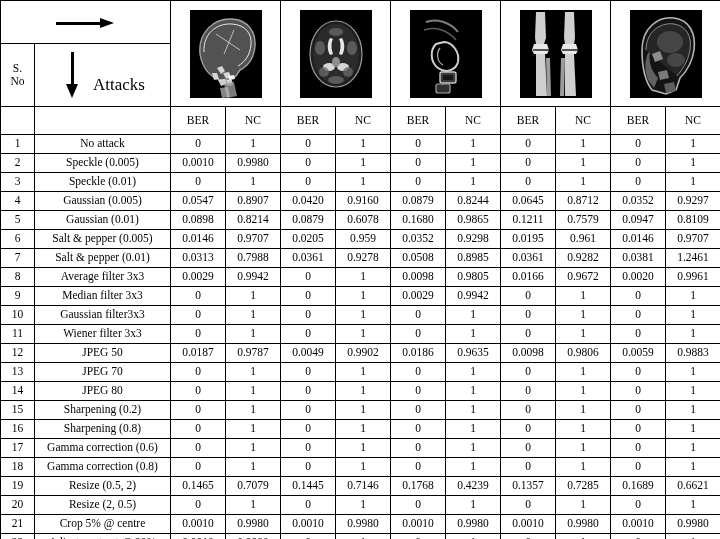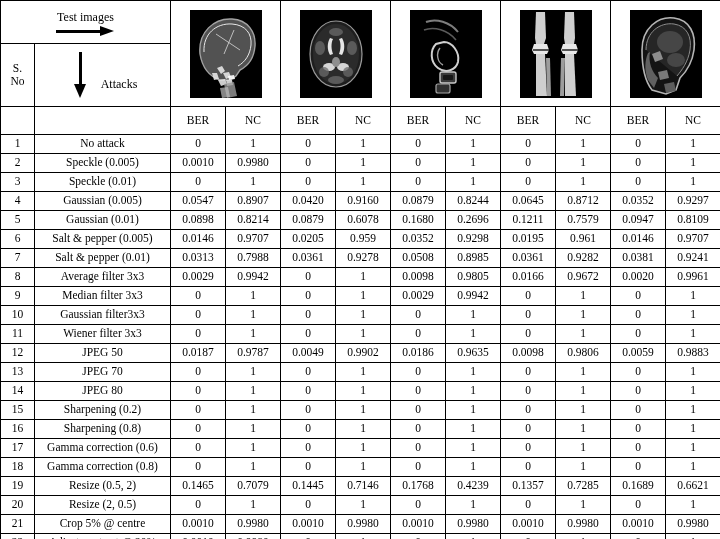--- a/index.html
+++ b/index.html
@@ -111,21 +111,21 @@
   }
   .arrow-down .head {
     position: absolute;
     left: 0px;
     top: 32px;
     width: 0; height: 0;
     border-left: 6.5px solid transparent;
     border-right: 6.5px solid transparent;
     border-top: 14px solid #000;
   }
-  .attacks-word { font-size: 12px; margin-top: 20px; }
+  .attacks-word { font-size: 17px; margin-top: 20px; }
 
   
   .imgcell {
     padding: 0;
     background: #ffffff;
     vertical-align: top;
   }
   .thumbwrap {
     width: 100%;
     height: 88px;
@@ -182,21 +182,20 @@
         <col class="c-val">
       <col class="c-val">
         <col class="c-val">
       <col class="c-val">
         <col class="c-val">
     </colgroup>
     <tbody id="tbody">
 
       <tr>
         <td class="corner-top" colspan="2" rowspan="1">
-          <span class="ti-label">Test images</span>
           <span class="arrow-right">
             <span class="shaft"></span>
               <span class="head"></span>
           </span>
         </td>
         <td class="imgcell" colspan="2" rowspan="2">
           <div class="thumbwrap">
             <div class="thumb">
               <svg viewBox="0 0 72 88" preserveAspectRatio="none">
                 <rect width="72" height="88" fill="#000"></rect>
@@ -396,21 +395,21 @@
           <td class="val">0.9297</td>
         </tr>
         <tr class="r-normal">
           <td class="rownum">5</td>
           <td class="attackname">Gaussian (0.01)</td>
           <td class="val">0.0898</td>
           <td class="val">0.8214</td>
           <td class="val">0.0879</td>
           <td class="val">0.6078</td>
           <td class="val">0.1680</td>
-          <td class="val">0.2696</td>
+          <td class="val">0.9865</td>
           <td class="val">0.1211</td>
           <td class="val">0.7579</td>
           <td class="val">0.0947</td>
           <td class="val">0.8109</td>
         </tr>
         <tr class="r-normal">
           <td class="rownum">6</td>
           <td class="attackname">Salt &amp; pepper (0.005)</td>
           <td class="val">0.0146</td>
           <td class="val">0.9707</td>
@@ -428,21 +427,21 @@
           <td class="attackname">Salt &amp; pepper (0.01)</td>
           <td class="val">0.0313</td>
           <td class="val">0.7988</td>
           <td class="val">0.0361</td>
           <td class="val">0.9278</td>
           <td class="val">0.0508</td>
           <td class="val">0.8985</td>
           <td class="val">0.0361</td>
           <td class="val">0.9282</td>
           <td class="val">0.0381</td>
-          <td class="val">0.9241</td>
+          <td class="val">1.2461</td>
         </tr>
         <tr class="r-normal">
           <td class="rownum">8</td>
           <td class="attackname">Average filter 3x3</td>
           <td class="val">0.0029</td>
           <td class="val">0.9942</td>
           <td class="val">0</td>
           <td class="val">1</td>
           <td class="val">0.0098</td>
           <td class="val">0.9805</td>

